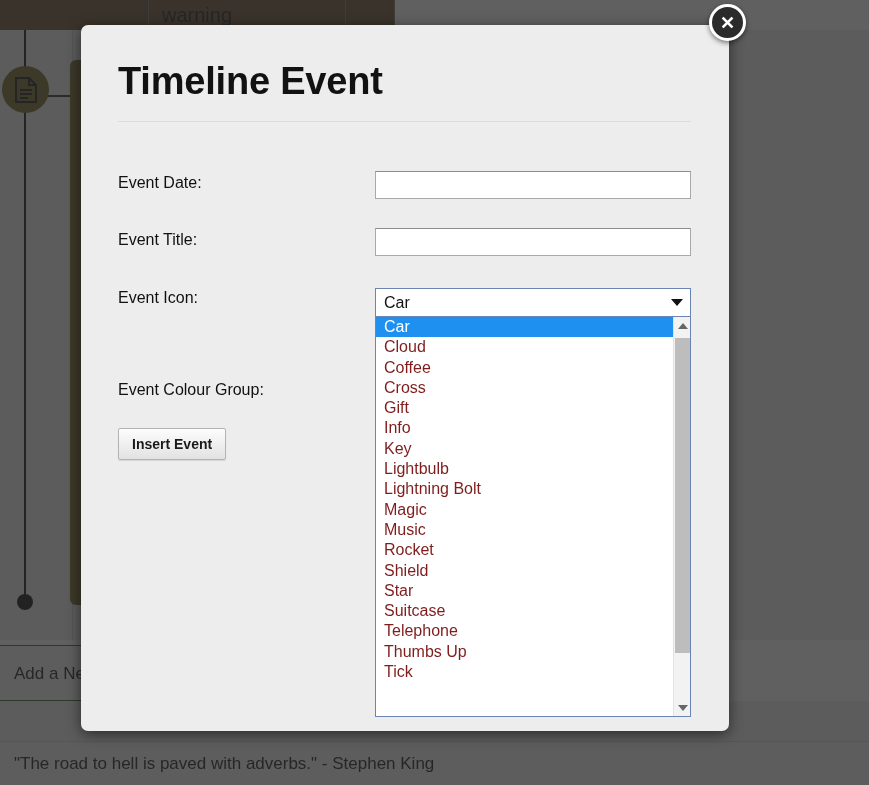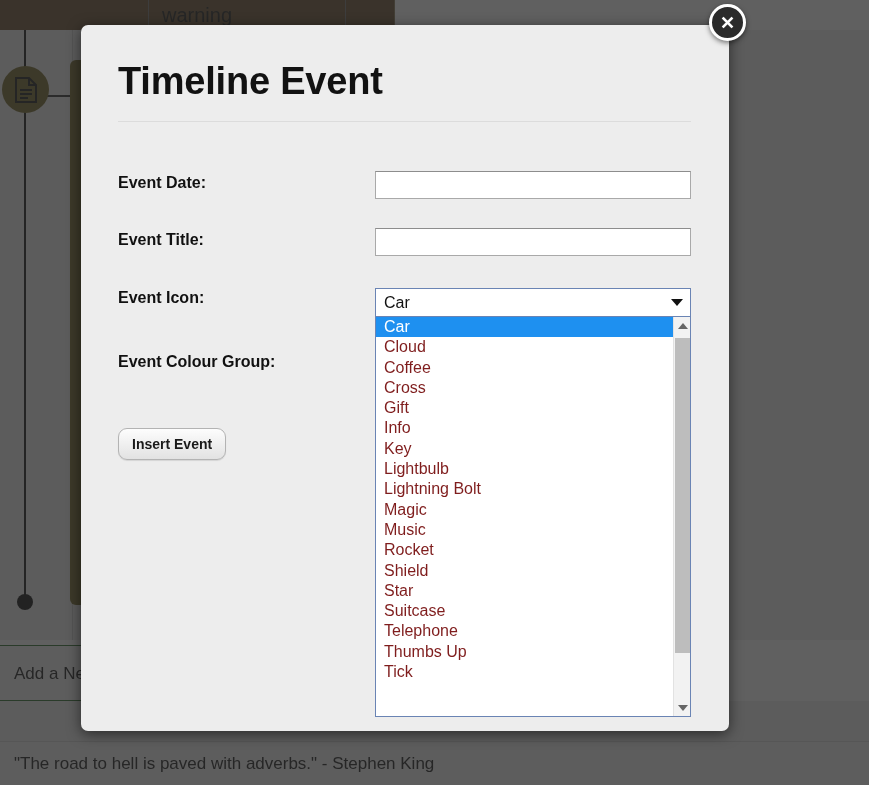--- a/index.html
+++ b/index.html
@@ -89,26 +89,26 @@
     font-size: 38px; font-weight: bold; color: #121212;
     letter-spacing: -0.2px;
   }
   .modal-rule {
     position: absolute; left: 37px; top: 96px; width: 573px; height: 1px;
     background: #dcdcdc;
   }
 
   .field-label {
     position: absolute; left: 37px;
-    font-size: 16px; font-weight: bold; color: #111;
+    font-size: 16px; font-weight: normal; color: #111;
   }
   #lbl-date { top: 149px; }
   #lbl-title { top: 206px; }
   #lbl-icon { top: 264px; }
-  #lbl-colour { top: 328px; }
+  #lbl-colour { top: 356px; }
 
   .text-input {
     position: absolute; left: 294px; width: 316px; height: 28px;
     background: #fff;
     border: 1px solid #a9a9a9; border-top-color: #8d8d8d;
     font-size: 15px; padding: 0 5px;
     font-family: "Liberation Sans", sans-serif;
     color: #000;
   }
   #in-date { top: 146px; }
@@ -170,21 +170,21 @@
   .sb-thumb {
     position: absolute; left: 1px; top: 21px; width: 15px; height: 315px;
     background: #bdbdbd;
   }
 
   .insert-btn {
     position: absolute; left: 37px; top: 403px;
     padding: 7px 13px;
     font-size: 14px; font-weight: bold; color: #1a1a1a;
     background: linear-gradient(#fdfdfd, #e2e2e2);
-    border: 1px solid #b3b3b3; border-radius: 9px;
+    border: 1px solid #b3b3b3; border-radius: 2px;
     box-shadow: 0 1px 1px rgba(0,0,0,0.10);
     font-family: "Liberation Sans", sans-serif;
     cursor: pointer;
   }
 
   
   #close-btn {
     position: absolute; left: 709px; top: 4px; width: 37px; height: 37px;
     border-radius: 50%;
     background: #2b2b2b;

